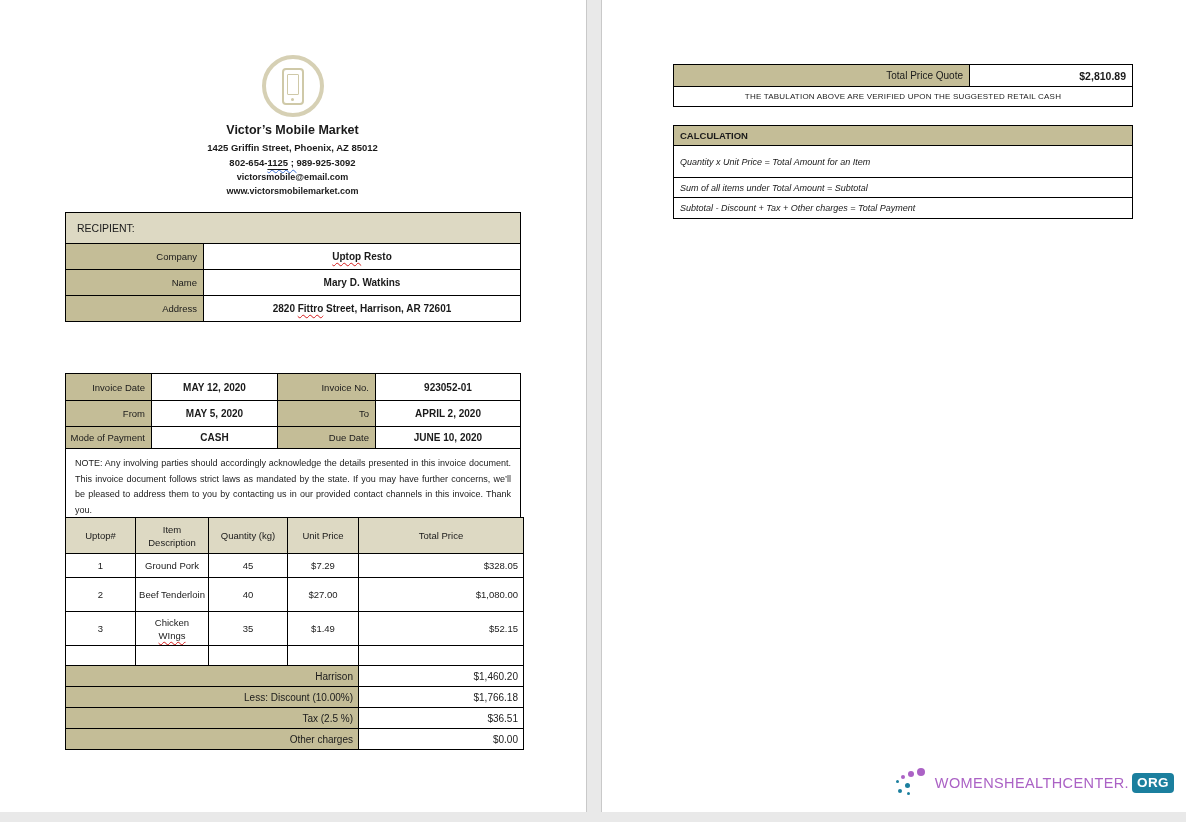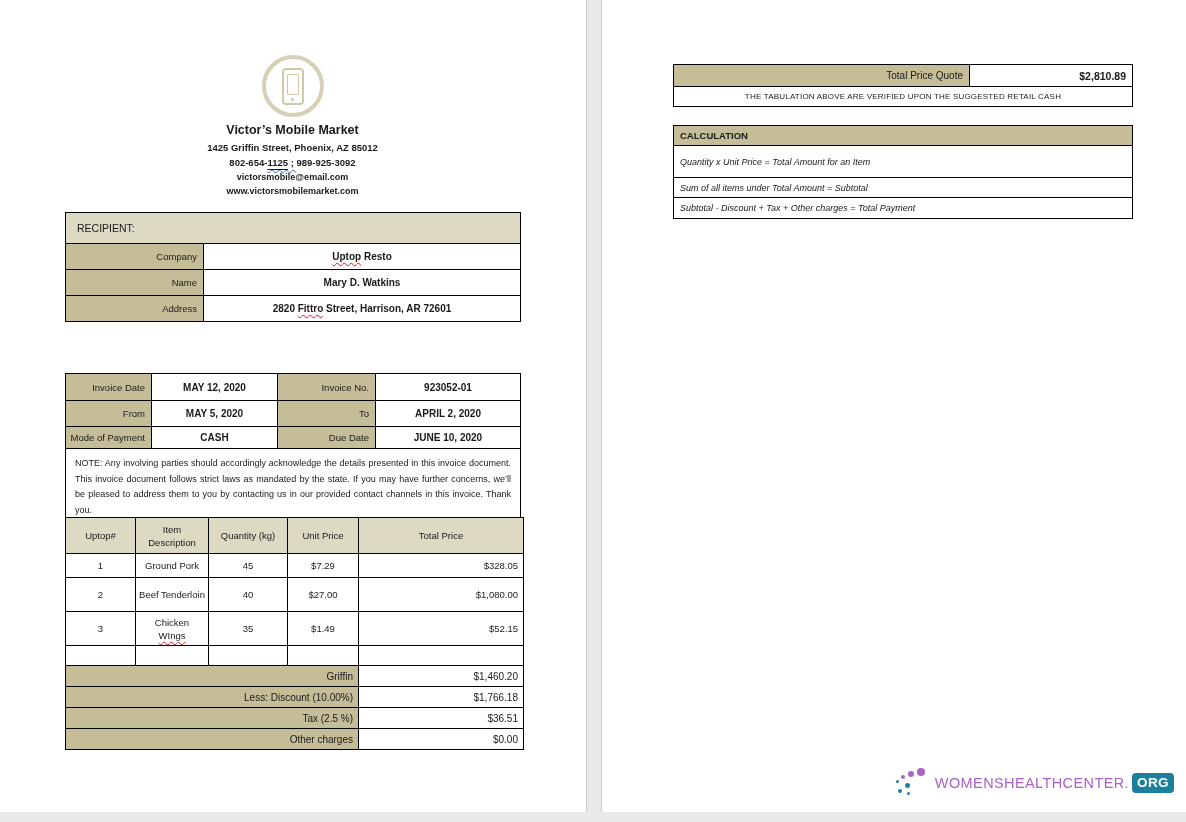--- a/index.html
+++ b/index.html
@@ -176,21 +176,21 @@
         <td class="cell-r">$52.15</td>
       </tr>
       <tr style="height:20px">
         <td></td>
         <td></td>
         <td></td>
         <td></td>
         <td></td>
       </tr>
       <tr style="height:21px">
-        <td colspan="4" class="khaki val-r" style="font-weight:normal">Griffin</td>
+        <td colspan="4" class="khaki val-r" style="font-weight:normal">Harrison</td>
         <td class="val-r" style="font-weight:normal">$1,460.20</td>
       </tr>
       <tr style="height:21px">
         <td colspan="4" class="khaki val-r" style="font-weight:normal">Less: Discount (10.00%)</td>
         <td class="val-r" style="font-weight:normal">$1,766.18</td>
       </tr>
       <tr style="height:21px">
         <td colspan="4" class="khaki val-r" style="font-weight:normal">Tax (2.5 %)</td>
         <td class="val-r" style="font-weight:normal">$36.51</td>
       </tr>

